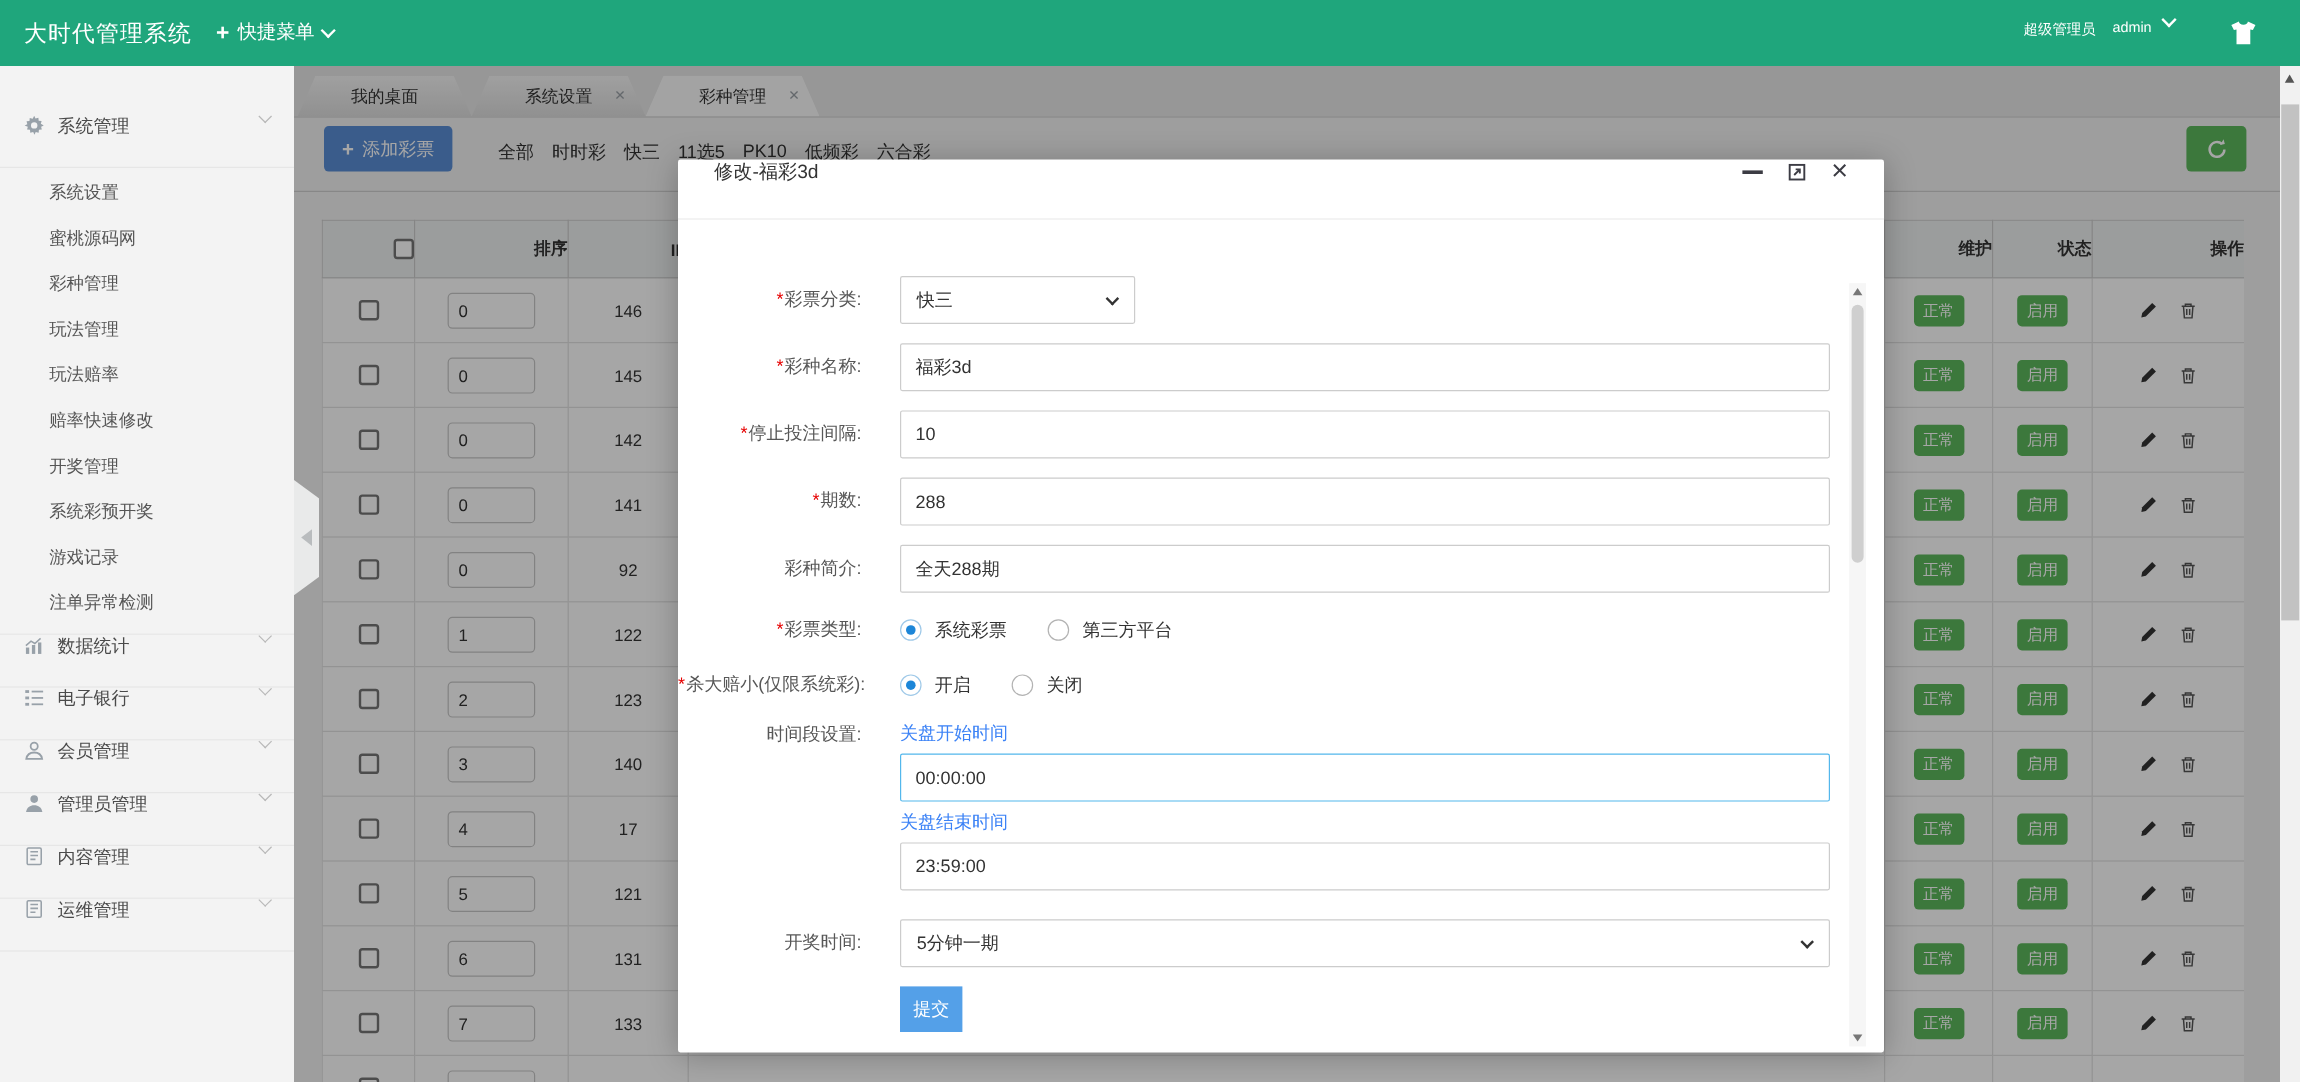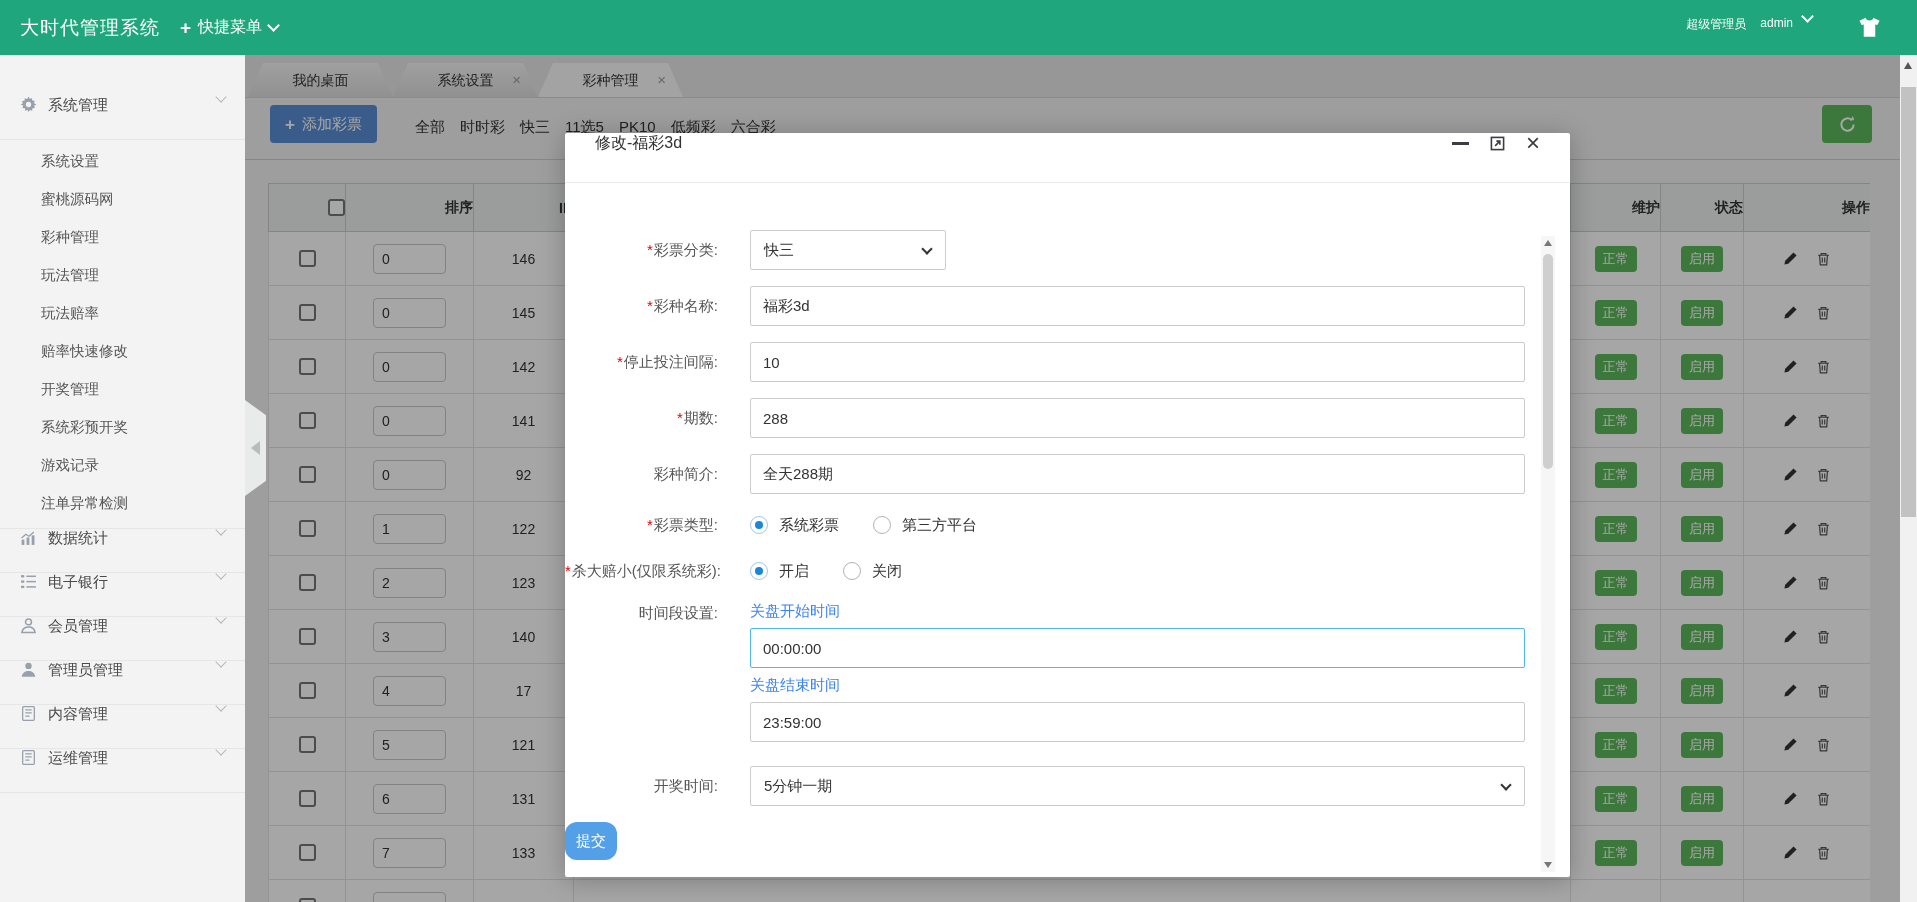--- a/index.html
+++ b/index.html
@@ -83,21 +83,21 @@
   .txt.focus{border-color:#53B7EC}
   .rrow .flabel{line-height:30px}
   .radios{display:flex;align-items:center;height:30px}
   .rad{width:18px;height:18px;border:1px solid #b3b3b3;border-radius:50%;background:#fff;position:relative;flex-shrink:0;cursor:pointer}
   .rad.on{border-color:#9fc9e8}
   .rad.on::after{content:"";position:absolute;left:4px;top:4px;width:8px;height:8px;border-radius:50%;background:#1c86d8}
   .rlabel{font-size:15px;color:#333;margin:0 34px 0 11px}
   .trow .flabel{line-height:22px}
   .tsub{font-size:15px;color:#3b82f6;margin-bottom:4px;height:22px}
   .trow .txt{margin-bottom:8px}
-  .submit{width:52px;height:38px;background:#54A0E8;color:#fff;border:none;border-radius:12px;font-size:15px;cursor:pointer}
+  .submit{margin-left:185px;width:52px;height:38px;background:#54A0E8;color:#fff;border:none;border-radius:0;font-size:15px;cursor:pointer}
   
   .msb{position:absolute;top:52px;right:15px;width:14px;bottom:5px;background:#f6f6f6}
   .msb .a-up{position:absolute;top:4px;left:3px;width:0;height:0;border-left:4px solid transparent;border-right:4px solid transparent;border-bottom:6px solid #777}
   .msb .a-dn{position:absolute;bottom:4px;left:3px;width:0;height:0;border-left:4px solid transparent;border-right:4px solid transparent;border-top:6px solid #777}
   .msb .thumb{position:absolute;left:2px;top:18px;width:10px;height:215px;background:#cfcfcf;border-radius:5px}
 </style>
 </head>
 <body>
 
 <div class="hdr">

